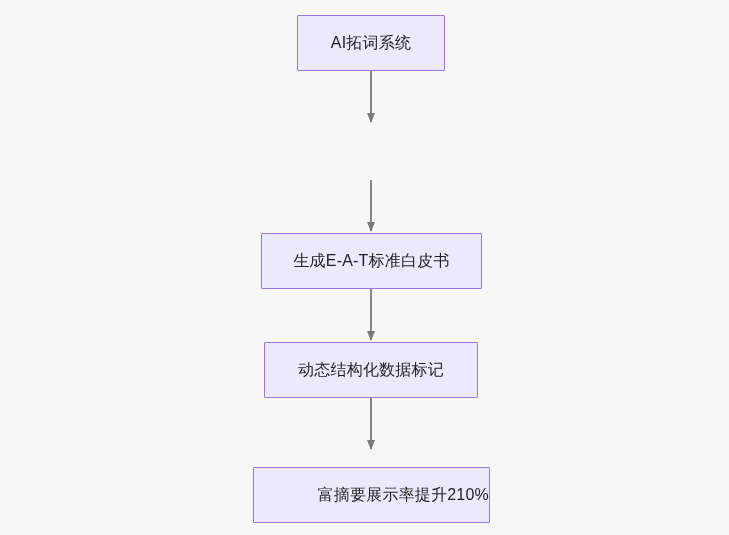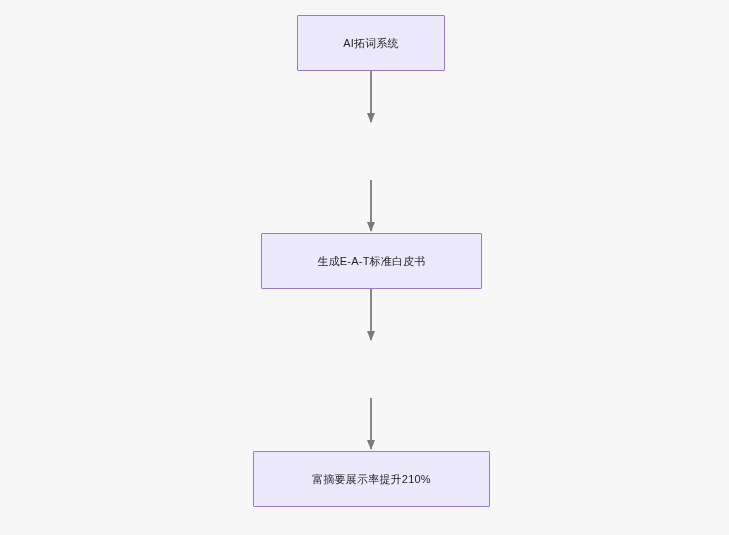--- a/index.html
+++ b/index.html
@@ -30,33 +30,33 @@
     position: absolute;
     box-sizing: border-box;
     display: flex;
     align-items: center;
     justify-content: center;
     background: #ebe9fb;
     border: 1px solid #9b78d8;
     border-radius: 1px;
   }
   .node-label {
-    font-size: 11px;
+    font-size: 16px;
     line-height: 1;
     color: #1f1f20;
     letter-spacing: 0.2px;
     white-space: nowrap;
     -webkit-font-smoothing: antialiased;
   }
   
   #node-1 { left: 297px; top: 15px;  width: 148px; height: 56px; }
   #node-2 { left: 276px; top: 124px; width: 190px; height: 56px; }
   #node-3 { left: 261px; top: 233px; width: 221px; height: 56px; }
   #node-4 { left: 264px; top: 342px; width: 214px; height: 56px; }
-  #node-5 { left: 253px; top: 451px; width: 237px; height: 56px; }
+  #node-5 { left: 253px; top: 467px; width: 237px; height: 56px; justify-content: flex-end; }
 </style>
 </head>
 <body>
 
 <div id="flow-canvas">
 
   <svg class="flow-svg" viewBox="0 0 729 535" xmlns="http://www.w3.org/2000/svg">
     <defs>
       <marker id="arrow-head" markerWidth="10" markerHeight="8" refX="9" refY="4" orient="auto" markerUnits="userSpaceOnUse">
         <path d="M0,0 L10,4 L0,8 z" fill="#7a7a7a"></path>
@@ -74,18 +74,21 @@
 
   <div class="node" id="node-1">
     <span class="node-label">AI拓词系统</span>
   </div>
 
 
   <div class="node" id="node-3">
     <span class="node-label">生成E-A-T标准白皮书</span>
   </div>
 
+  <div class="node" id="node-4">
+    <span class="node-label">动态结构化数据标记</span>
+  </div>
 
   <div class="node" id="node-5">
     <span class="node-label">富摘要展示率提升210%</span>
   </div>
 
 </div>
 
 </body></html>

